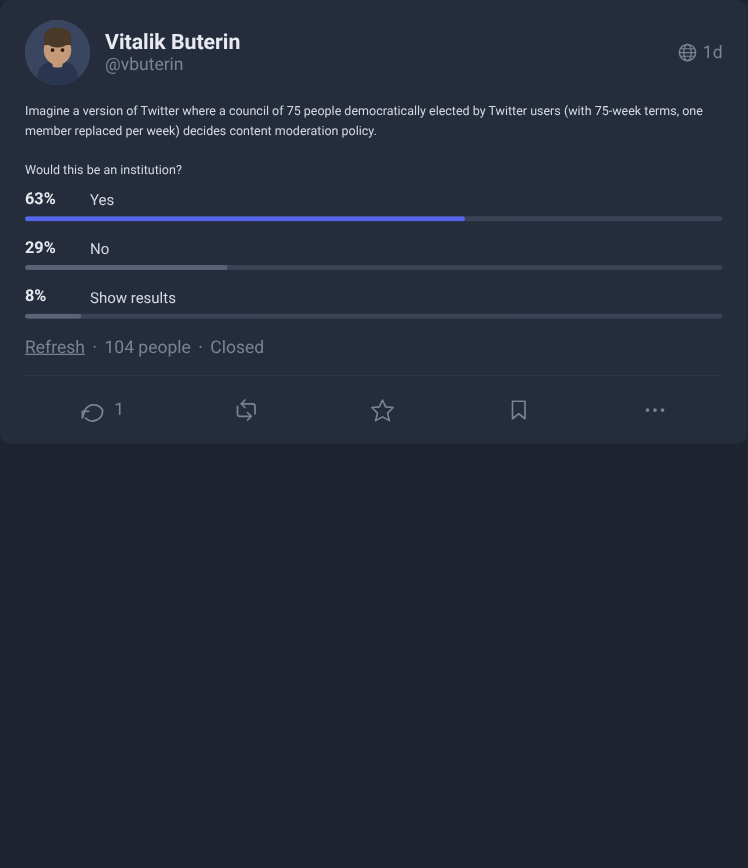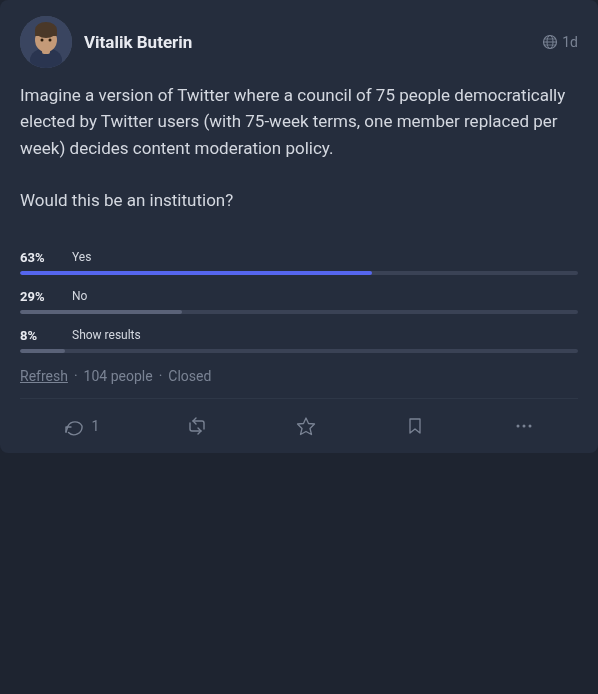--- a/index.html
+++ b/index.html
@@ -64,24 +64,24 @@
       gap: 4px;
       color: #7a8394;
       font-size: 14px;
     }
     .globe-icon {
       display: inline-block;
       width: 16px;
       height: 16px;
     }
     .tweet-text {
-      font-size: 17px;
+      font-size: 10px;
       line-height: 1.55;
       color: #d4d8e0;
-      margin-bottom: 36px;
+      margin-bottom: 8px;
     }
     .poll-section {
       margin-bottom: 8px;
     }
     .poll-option {
       margin-bottom: 14px;
     }
     .poll-option-header {
       display: flex;
       align-items: center;
@@ -185,20 +185,21 @@
 
           <ellipse cx="26" cy="14" rx="11" ry="8" fill="#4a3828"></ellipse>
           <rect x="15" y="14" width="22" height="6" fill="#4a3828"></rect>
 
           <circle cx="22" cy="24" r="1.5" fill="#2a1a0a"></circle>
           <circle cx="30" cy="24" r="1.5" fill="#2a1a0a"></circle>
         </svg>
       </div>
       <div class="user-info">
         <span class="display-name">Vitalik Buterin</span>
+        <span class="username">@vbuterin</span>
       </div>
     </div>
     <div class="timestamp">
       <span class="globe-icon">
         <svg width="16" height="16" viewBox="0 0 16 16" fill="none">
           <circle cx="8" cy="8" r="6.5" stroke="#7a8394" stroke-width="1.2" fill="none"></circle>
           <ellipse cx="8" cy="8" rx="3" ry="6.5" stroke="#7a8394" stroke-width="1" fill="none"></ellipse>
           <line x1="1.5" y1="8" x2="14.5" y2="8" stroke="#7a8394" stroke-width="1"></line>
           <line x1="2.5" y1="5" x2="13.5" y2="5" stroke="#7a8394" stroke-width="0.8"></line>
           <line x1="2.5" y1="11" x2="13.5" y2="11" stroke="#7a8394" stroke-width="0.8"></line>

